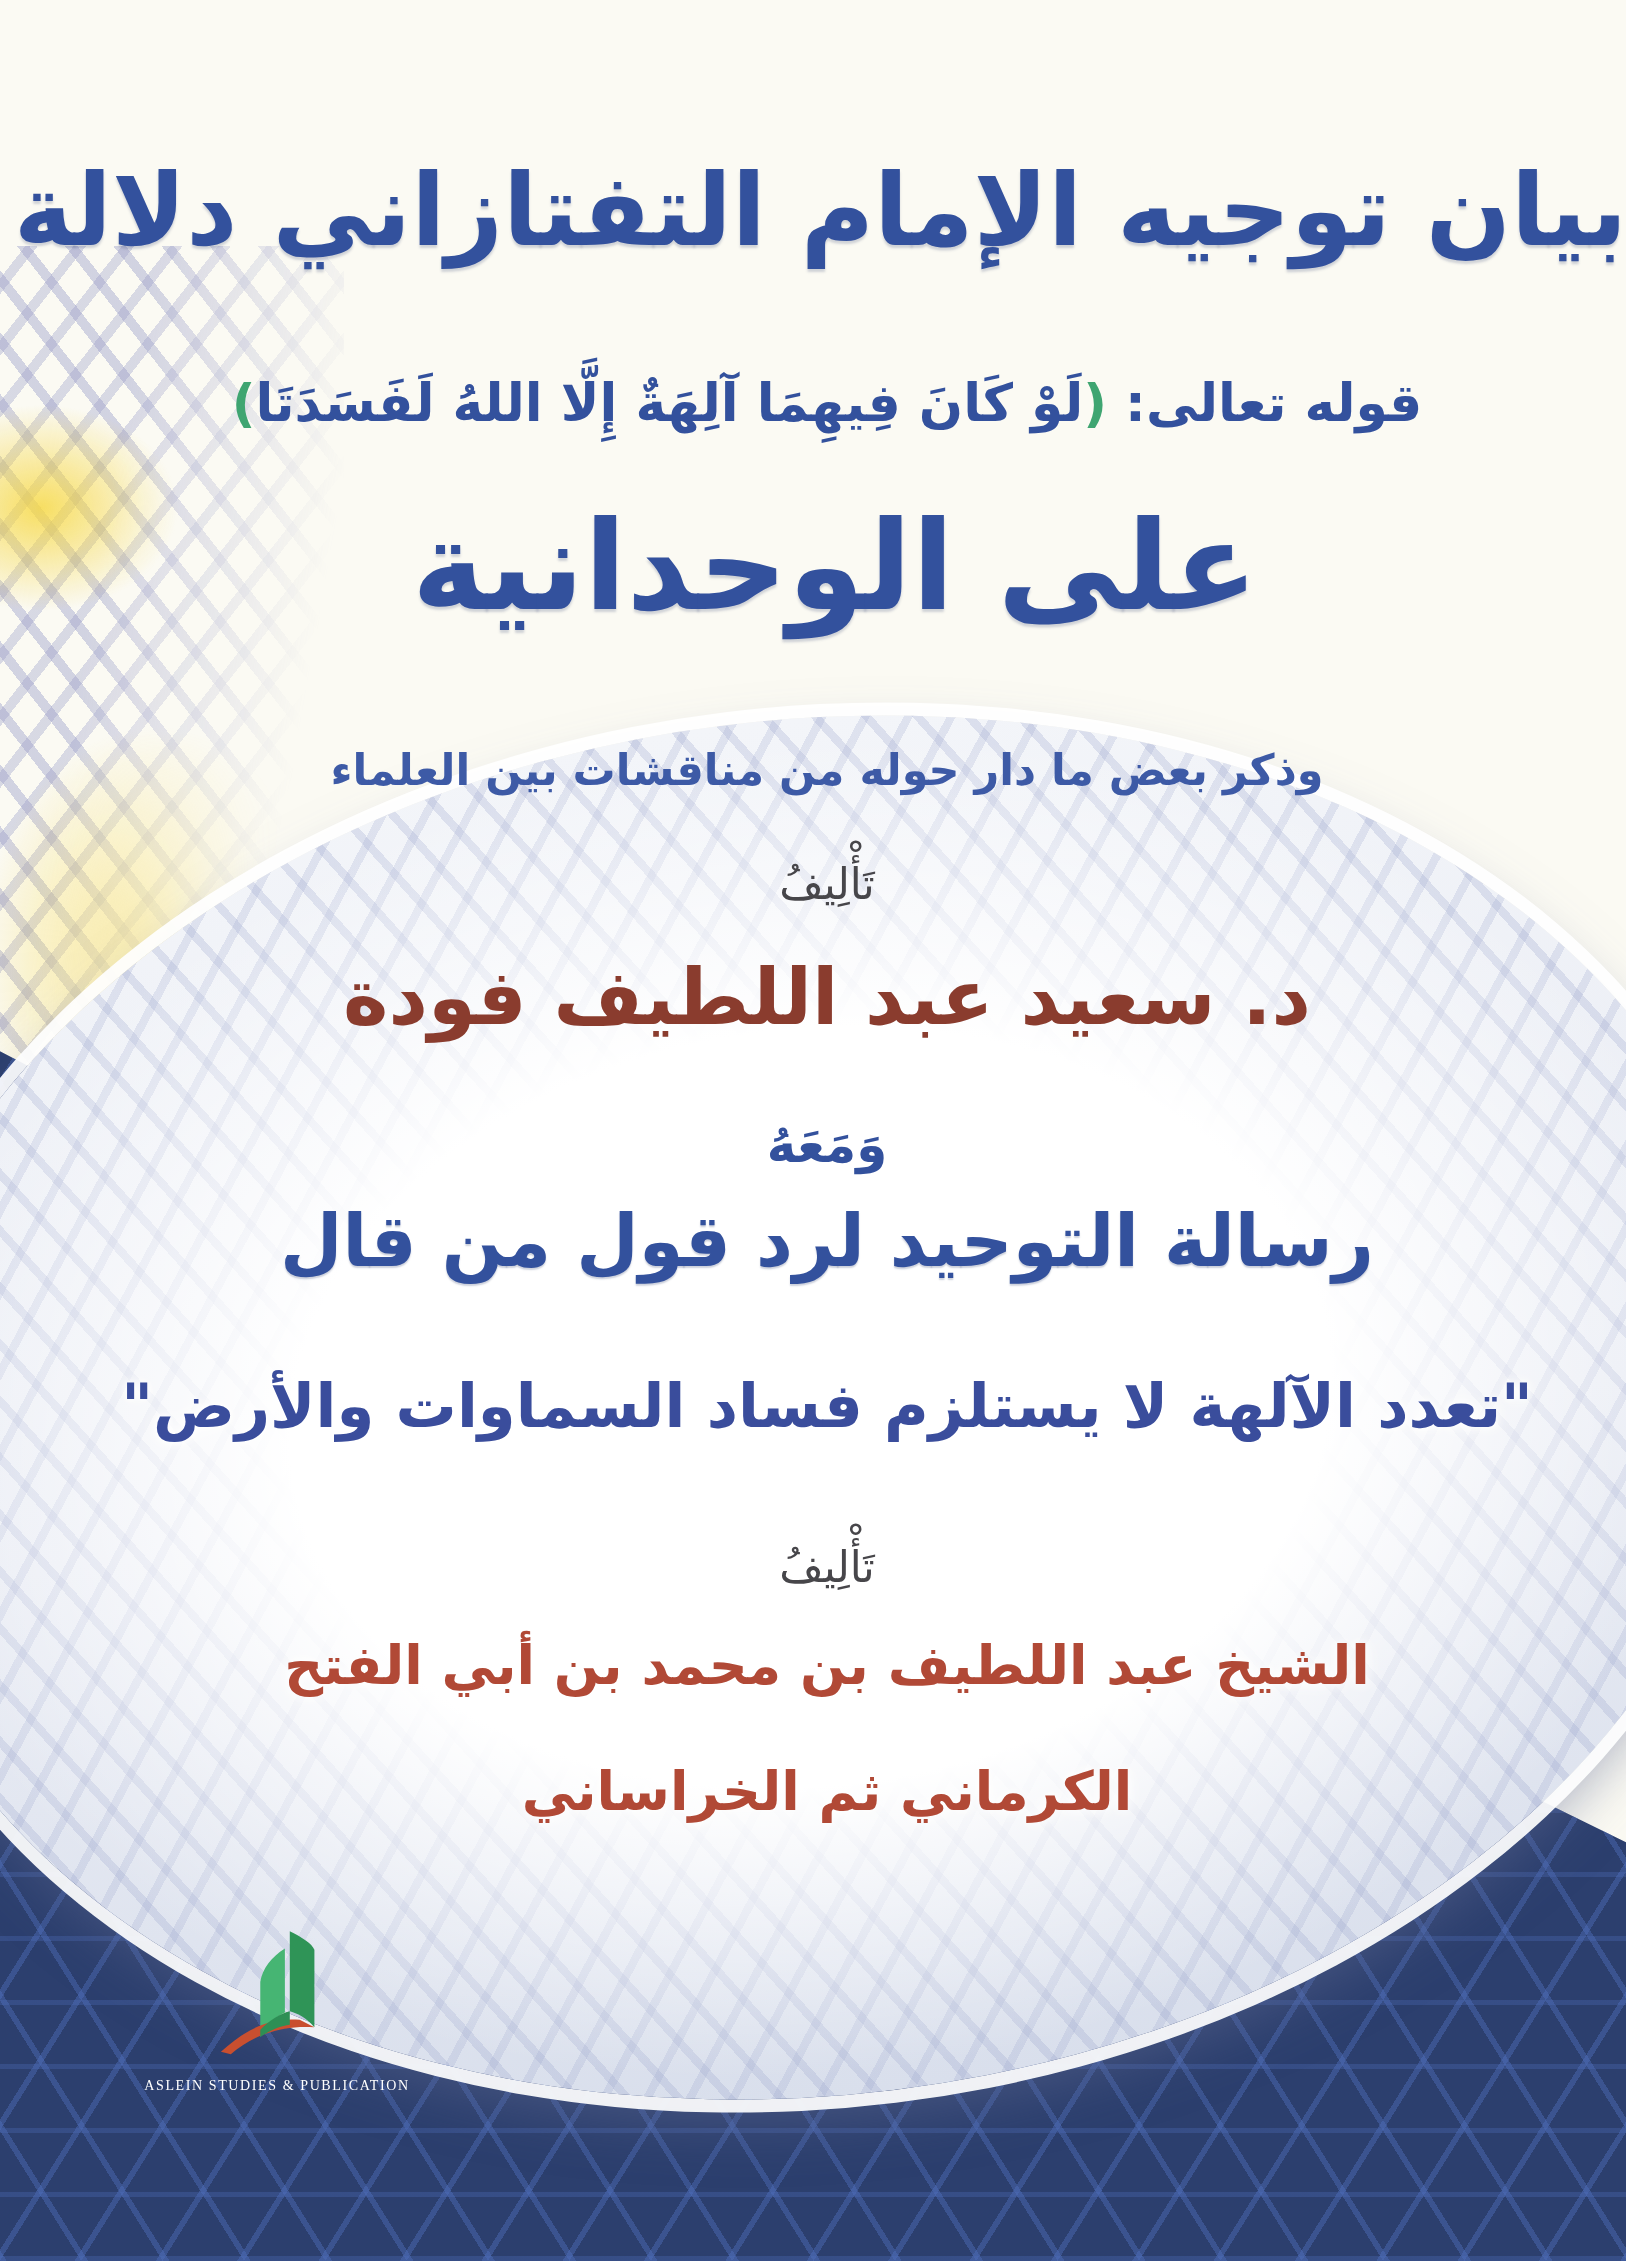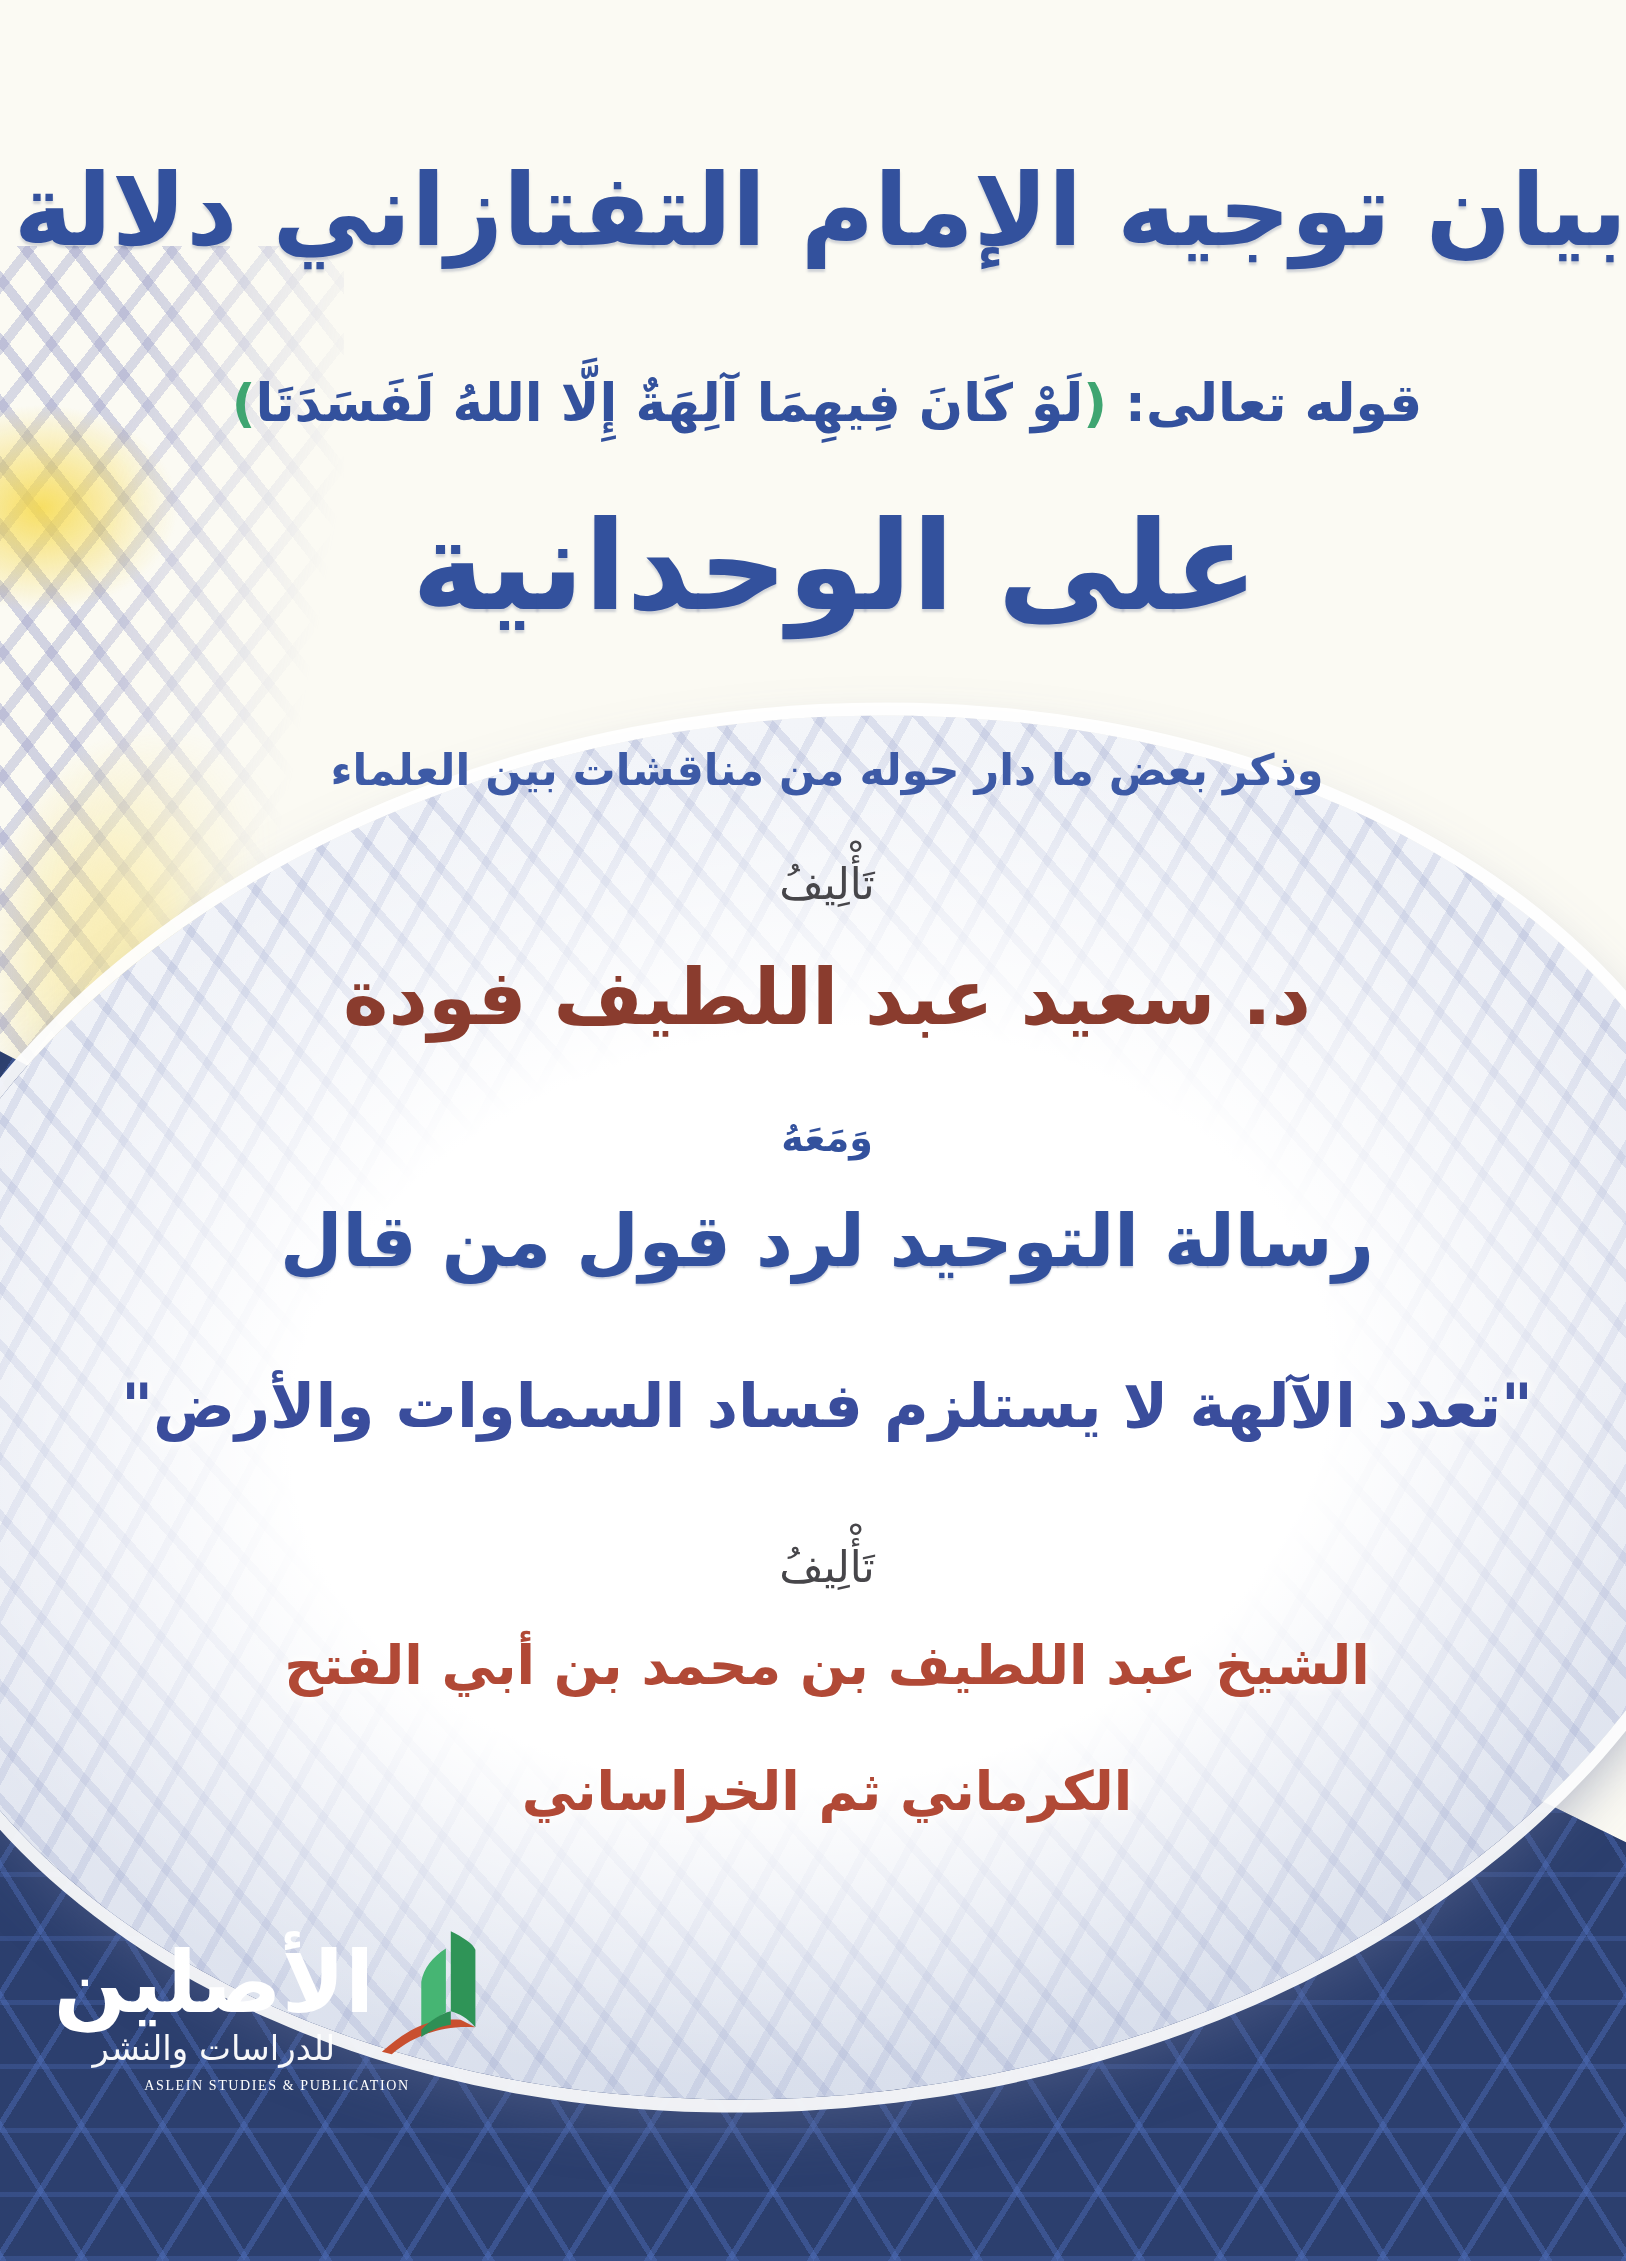--- a/index.html
+++ b/index.html
@@ -43,21 +43,21 @@
     position:absolute; left:0; right:0; text-align:center;
     direction:rtl; white-space:nowrap; line-height:1.1;padding-left:27px;
   }
   .t-main   {top:156px;  font-size:100px; font-weight:bold; color:var(--title_blue,#33519d); text-shadow:0 2.5px 2.5px rgba(55,70,115,.22);}
   .t-verse  {top:375px;  font-size:52px;  color:var(--title_blue,#33519d); font-weight:bold;}
   .t-verse .paren{color:var(--accent_green,#3fa571); font-weight:bold;}
   .t-unity  {top:498px;  font-size:124px; font-weight:bold; color:var(--title_blue,#33519d); text-shadow:0 2.5px 2.5px rgba(55,70,115,.22);margin-left:16px;}
   .t-sub    {top:747px;  font-size:43px;  font-weight:bold; color:var(--verse_blue,#3d5aa6);}
   .t-talif1 {top:861px; font-size:43px;  color:var(--gray_ink,#47464a);}
   .t-author1{top:956px; font-size:77px;  font-weight:bold; color:var(--maroon,#8a3c2e);}
-  .t-with   {top:1118px; font-size:38px;  font-weight:bold; color:var(--title_blue,#33519d);}
+  .t-with   {top:1118px; font-size:50px;  font-weight:bold; color:var(--title_blue,#33519d);}
   .t-title2 {top:1202px; font-size:72px;  font-weight:bold; color:var(--title_blue,#33519d); text-shadow:0 1.6px 1.6px rgba(55,70,115,.25);}
   .t-quote  {top:1372px; font-size:61px;  font-weight:bold; color:var(--quote_blue,#3a4d9c);
              text-shadow:0 0 11.5px #fff,0 0 21px #fff,0 0 6.5px #fff;}
   .t-talif2 {top:1544px; font-size:43px;  color:var(--gray_ink,#47464a); text-shadow:0 0 9.8px #fff,0 0 16.4px #fff;}
   .t-author2a{top:1636px;font-size:54px;  font-weight:bold; color:var(--red,#b14936); text-shadow:0 0 11.5px #fff,0 0 19.6px #fff;}
   .t-author2b{top:1762px;font-size:54px;  font-weight:bold; color:var(--red,#b14936); text-shadow:0 0 11.5px #fff,0 0 19.6px #fff;}
   .t-note   {top:1890px; font-size:41px;  font-weight:bold; color:var(--note_blue,#4559a8); text-shadow:0 0 9.8px #fff,0 0 16.4px #fff;}
   
   .logo{position:absolute; left:64px; top:1939px; width:426px; color:#fff; text-align:center;}
   .logo-row{display:flex; direction:ltr; align-items:center; justify-content:center; gap:3.3px;}
@@ -89,24 +89,20 @@
   <div class="line t-author1">د. سعيد عبد اللطيف فودة</div>
   <div class="line t-with">وَمَعَهُ</div>
   <div class="line t-title2">رسالة التوحيد لرد قول من قال</div>
   <div class="line t-quote">"تعدد الآلهة لا يستلزم فساد السماوات والأرض"</div>
   <div class="line t-talif2">تَأْلِيفُ</div>
   <div class="line t-author2a">الشيخ عبد اللطيف بن محمد بن أبي الفتح</div>
   <div class="line t-author2b">الكرماني ثم الخراساني</div>
 
   <div class="logo">
     <div class="logo-row">
-      <div class="logo-text">
-        <div class="logo-ar">الأصلين</div>
-        <div class="logo-tag">للدراسات والنشر</div>
-      </div>
       <svg class="book-icon" viewBox="0 0 100 110" aria-hidden="true">
         <path d="M60 2 C70 7 78 12 80 17 L80 80 C73 72 67 69 60 67 Z" fill="#2f9457"></path>
         <path d="M56 16 C45 23 38 32 36 43 L36 88 C42 77 49 71 56 68 Z" fill="#46b573"></path>
         <path d="M4 100 C26 80 45 72 68 74 L80 80 C55 78 30 86 12 102 Z" fill="#c94f2f"></path>
         <path d="M36 88 C45 82 52 79 60 78 L60 67 C52 69 44 74 36 82 Z" fill="#2e8f55"></path>
       </svg>
     </div>
     <div class="logo-en">ASLEIN STUDIES &amp; PUBLICATION</div>
   </div>
 

